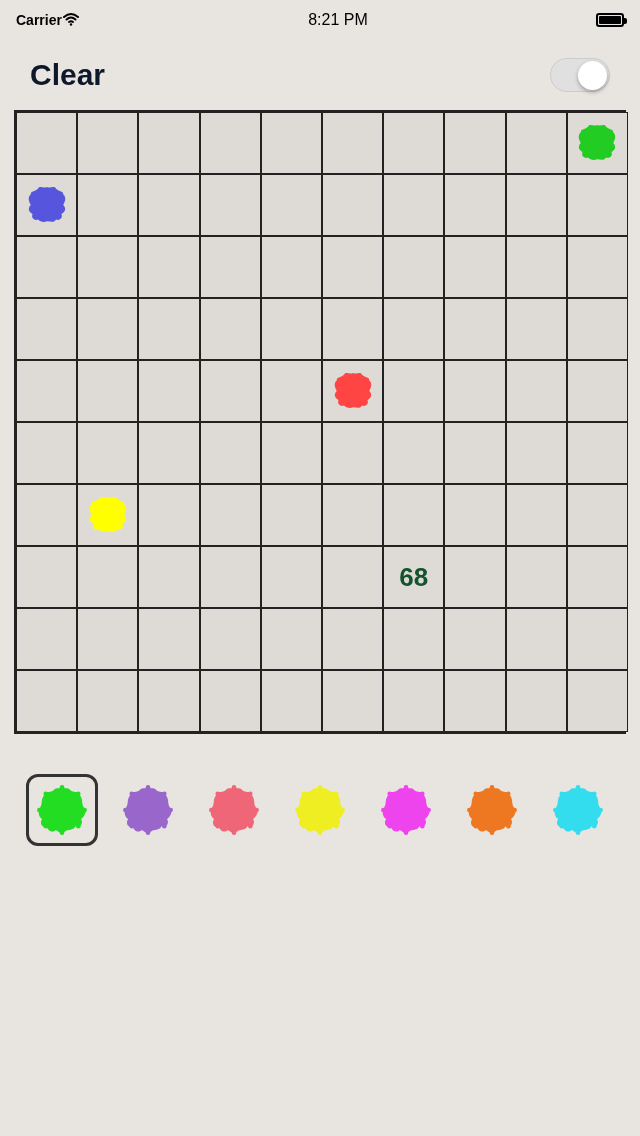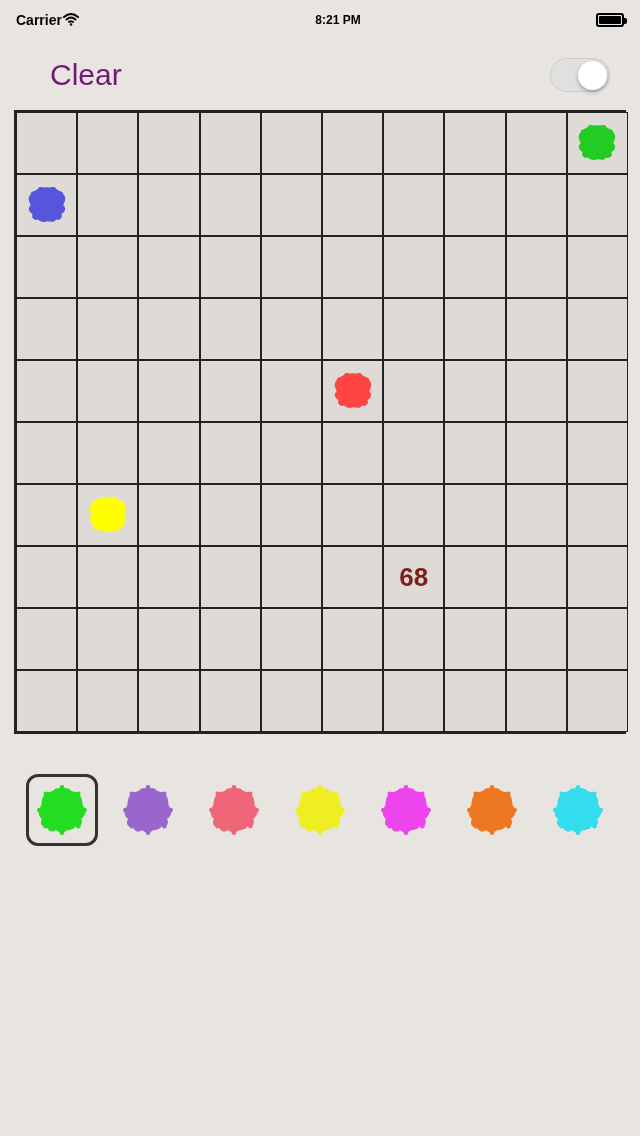--- a/index.html
+++ b/index.html
@@ -18,21 +18,21 @@
     .status-bar {
       height: 40px;
       display: flex;
       align-items: center;
       justify-content: space-between;
       padding: 0 16px;
       font-size: 14px;
       font-weight: 600;
     }
     .status-left { display: flex; align-items: center; }
-    .status-center { font-size: 12px; font-weight: 700; }
+    .status-center { font-size: 16px; font-weight: 400; }
     .status-right { display: flex; align-items: center; gap: 6px; }
     .battery-icon {
       width: 28px; height: 14px;
       border: 2px solid #000;
       border-radius: 3px;
       position: relative;
       display: inline-block;
     }
     .battery-icon::after {
       content: '';
@@ -53,26 +53,25 @@
     
     .toolbar {
       height: 70px;
       display: flex;
       align-items: center;
       justify-content: space-between;
       padding: 0 30px;
     }
     .clear-btn {
       font-size: 30px;
-      font-weight: 400;
-      color: #701a75;
+      font-weight: 700;
+      color: #0f172a;
       background: none;
       border: none;
       cursor: pointer;
-      margin-left: 20px;
     }
 
     
     .toggle-container {
       width: 60px; height: 34px;
       background: #e0e0e0;
       border-radius: 17px;
       position: relative;
       cursor: pointer;
       border: 1px solid #ccc;
@@ -315,21 +314,21 @@
       <div class="cell"></div>
       <div class="cell"></div>
       <div class="cell"></div>
       <div class="cell"></div>
       <div class="cell"></div>
       <div class="cell"></div>
       <div class="cell"></div>
       <div class="cell"></div>
       <div class="cell"></div>
       <div class="cell">
-        <span class="cell-number" style="color: #7f1d1d;">68</span>
+        <span class="cell-number" style="color: #14532d;">68</span>
       </div>
       <div class="cell"></div>
       <div class="cell"></div>
       <div class="cell"></div>
       <div class="cell"></div>
       <div class="cell"></div>
       <div class="cell"></div>
       <div class="cell"></div>
       <div class="cell"></div>
       <div class="cell"></div>

